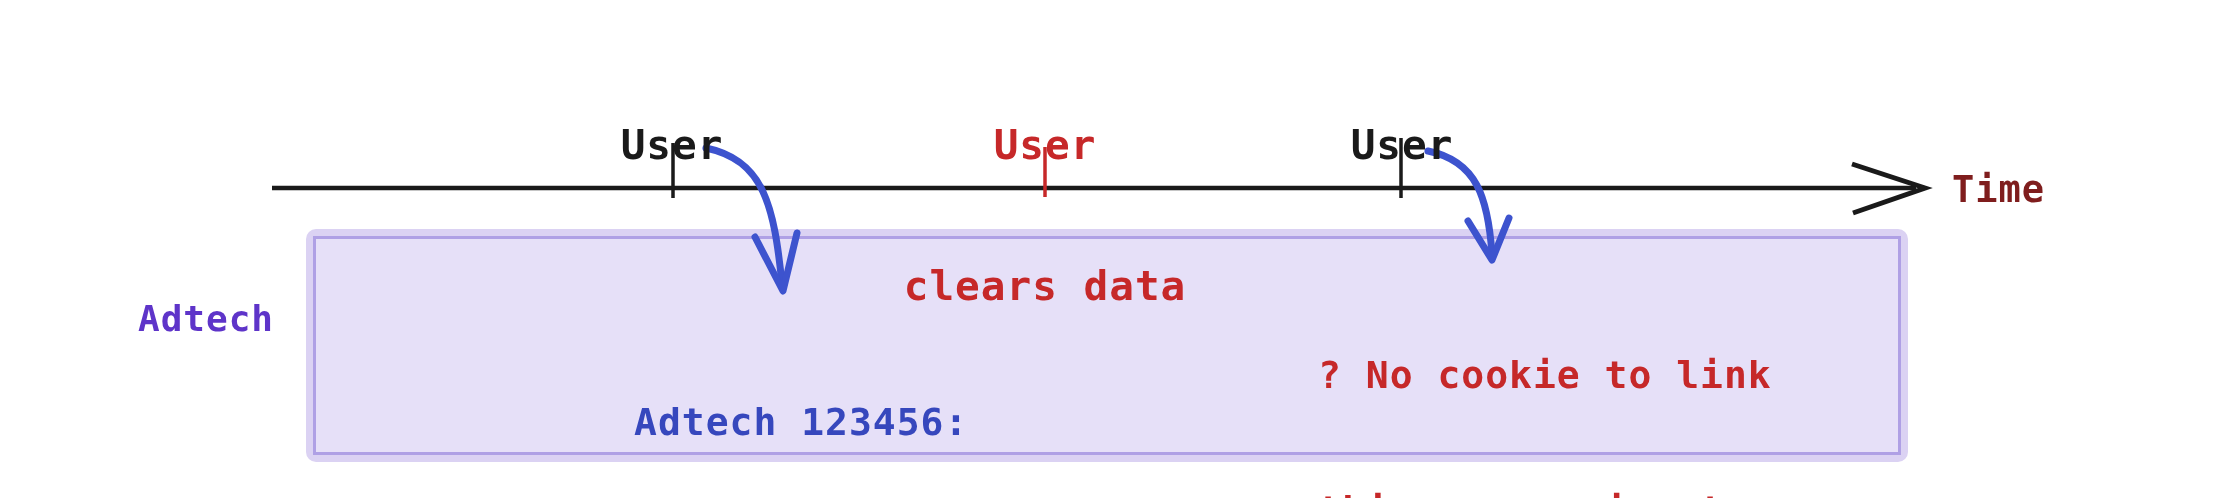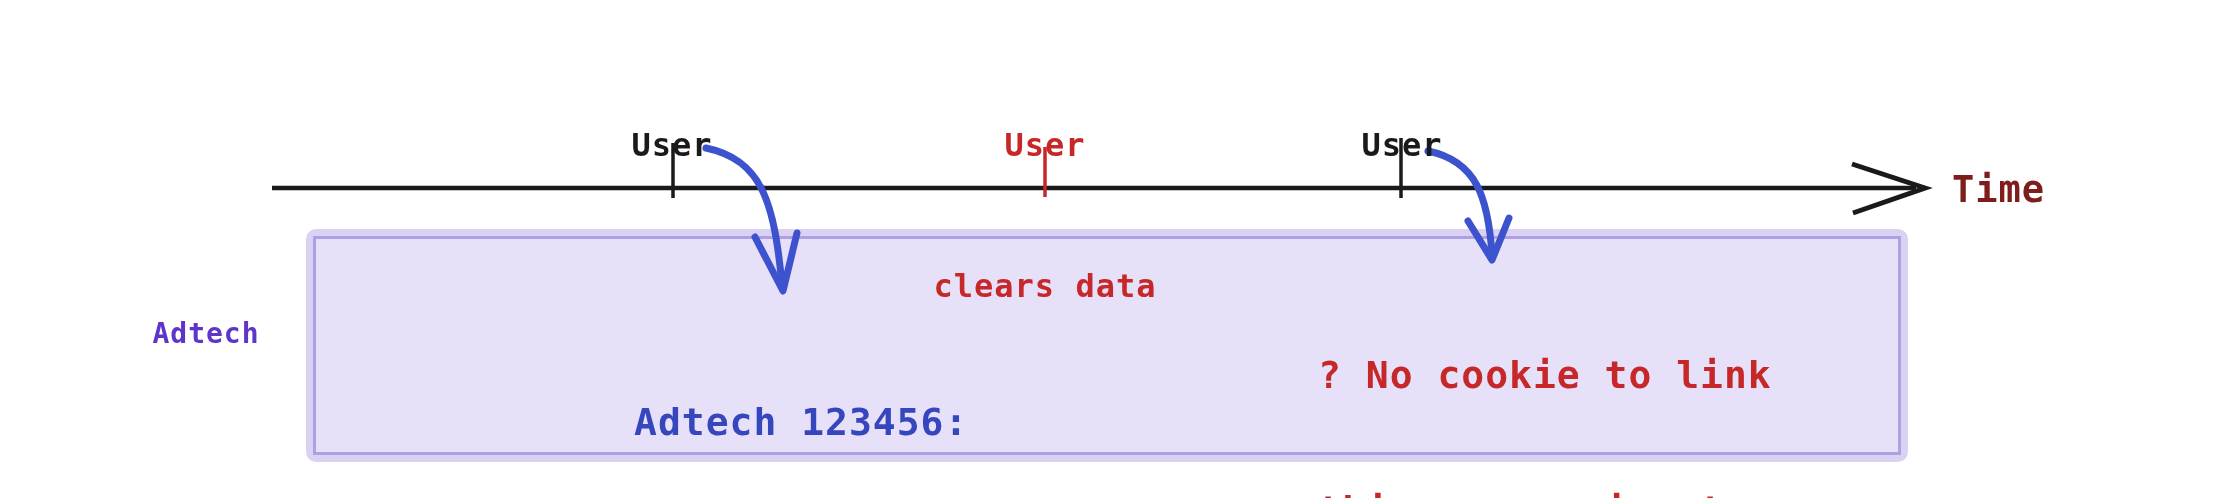--- a/index.html
+++ b/index.html
@@ -21,42 +21,42 @@
     left: 0;
     top: 0;
     width: 2217px;
     height: 498px;
   }
   .event-label {
     position: absolute;
     top: 28px;
     width: 460px;
     text-align: center;
-    font-size: 32px;
+    font-size: 41px;
     line-height: 47px;
     letter-spacing: 1px;
     white-space: pre;
   }
   .event-label.black { color: #1a1a1a; }
   .event-label.red   { color: #c62829; }
   .time-label {
     position: absolute;
     left: 1952px;
     top: 168px;
     font-size: 37px;
     color: #7f1d1d;
     letter-spacing: 1px;
   }
   .server-label {
     position: absolute;
     left: 56px;
-    top: 310px;
+    top: 295px;
     width: 300px;
     text-align: center;
-    font-size: 28px;
+    font-size: 36px;
     line-height: 48px;
     color: #5e34c9;
     letter-spacing: 1px;
   }
   .server-box-outer {
     position: absolute;
     left: 306px;
     top: 229px;
     width: 1602px;
     height: 233px;

